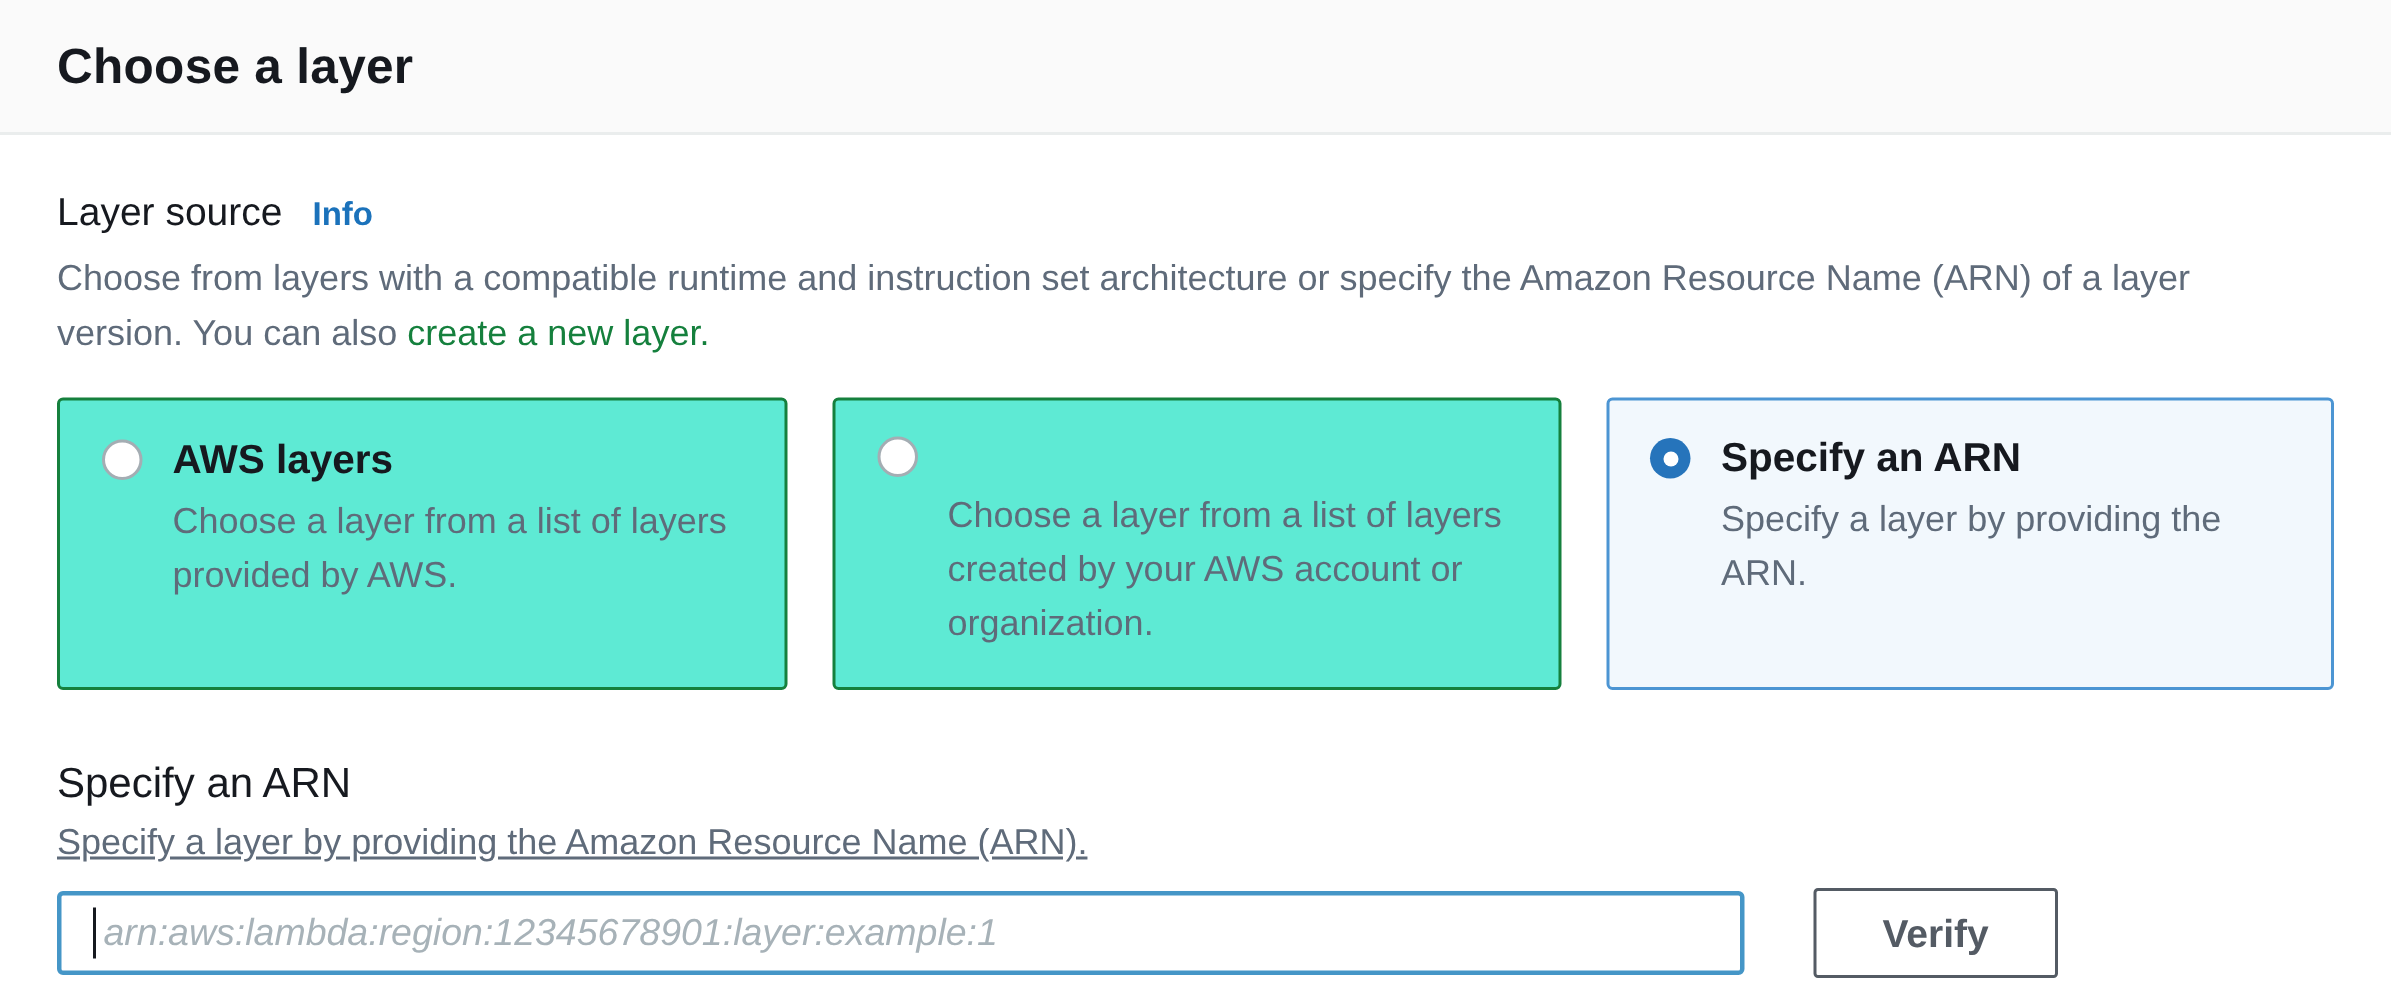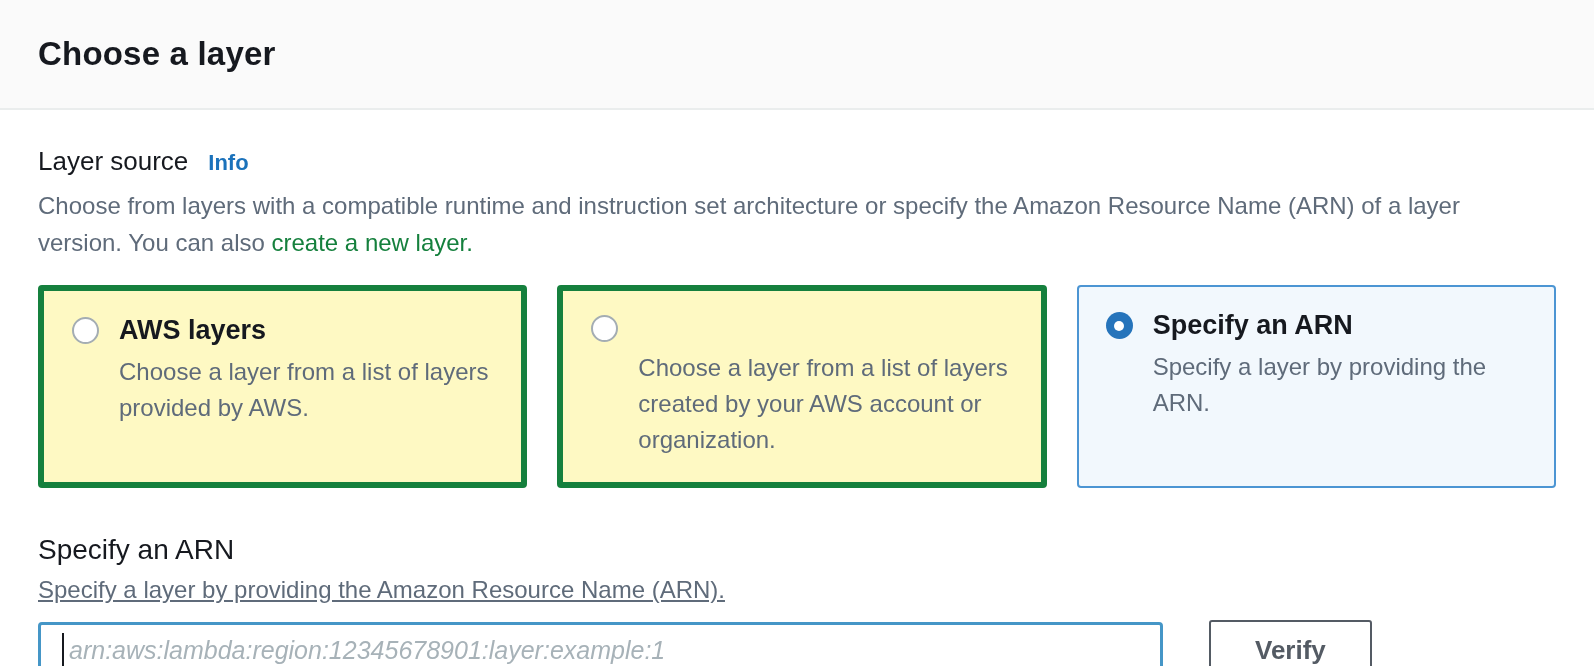--- a/index.html
+++ b/index.html
@@ -7,21 +7,21 @@
   body {
     font-family: "Liberation Sans", sans-serif;
     background: #ffffff;
     color: #16191f;
     overflow: hidden;
   }
 
   
   .panel-header {
     background: #fafafa;
-    height: 110px;
+    height: 90px;
     padding: 0 38px;
     display: flex;
     align-items: center;
     border-bottom: 2px solid #eaeded;
   }
   .panel-header h1 {
     font-size: 33px;
     font-weight: 700;
     color: #16191f;
     letter-spacing: 0.2px;
@@ -61,23 +61,23 @@
 
   
   .tiles {
     display: flex;
     gap: 30px;
     margin-top: 24px;
   }
   .tile {
     flex: 1;
     min-height: 185px;
-    border: 6px solid #15803d;
+    border: 2px solid #15803d;
     border-radius: 4px;
-    background: #fef9c3;
+    background: #5eead4;
     padding: 24px 28px;
     cursor: pointer;
   }
   .tile.selected {
     border: 2px solid #4c95d3;
     background: #f2f8fd;
     padding: 23px 27px;
   }
   .tile-head {
     display: flex;

